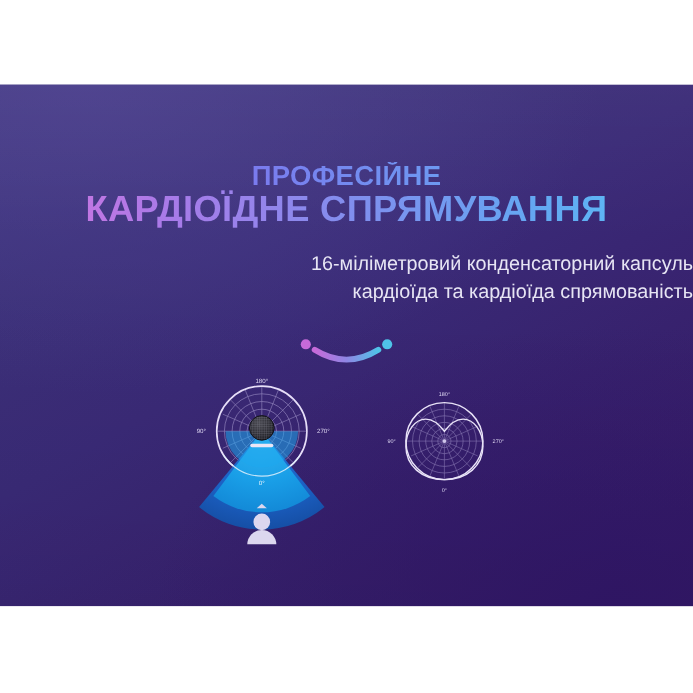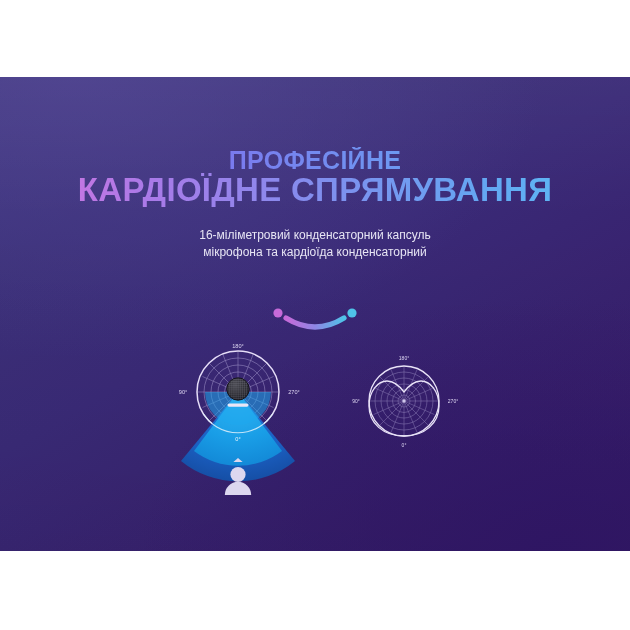--- a/index.html
+++ b/index.html
@@ -51,23 +51,23 @@
     background-image:linear-gradient(90deg,#8e6ce9 0%,#7b79ee 35%,#6aa0f2 70%,#63c0f7 100%);
   }
   #hl2{
     font-size:33px;
     background-image:linear-gradient(90deg,#da73dd 0%,#a97ae8 24%,#7f8fee 52%,#63a8f2 78%,#58c3f6 100%);
   }
 
   
   #subtitle{
     position:absolute; left:0; top:150px; width:630px;
-    text-align:center;
+    text-align:right;
     color:#e7e5f4;
-    font-size:12px;
+    font-size:18px;
     line-height:1.42;
     z-index:4;
   }
   #subtitle span{display:block;}
 
   
   #smile{
     position:absolute; left:50%; top:226px;
     transform:translateX(-50%);
     width:86px; height:34px;
@@ -84,21 +84,21 @@
 
 <div id="panel">
 
   <div id="headline">
     <span class="hl-line" id="hl1">ПРОФЕСІЙНЕ</span>
     <span class="hl-line" id="hl2">КАРДІОЇДНЕ СПРЯМУВАННЯ</span>
   </div>
 
   <div id="subtitle">
     <span>16-міліметровий конденсаторний капсуль</span>
-    <span>мікрофона та кардіоїда конденсаторний</span>
+    <span>кардіоїда та кардіоїда спрямованість</span>
   </div>
 
   <svg id="smile" viewBox="0 0 86 34">
     <defs>
       <linearGradient id="smileGrad" x1="0" y1="0" x2="1" y2="0">
         <stop offset="0%" stop-color="#c66ad9"></stop>
         <stop offset="50%" stop-color="#8f86e4"></stop>
         <stop offset="100%" stop-color="#4fc3e8"></stop>
       </linearGradient>
     </defs>

